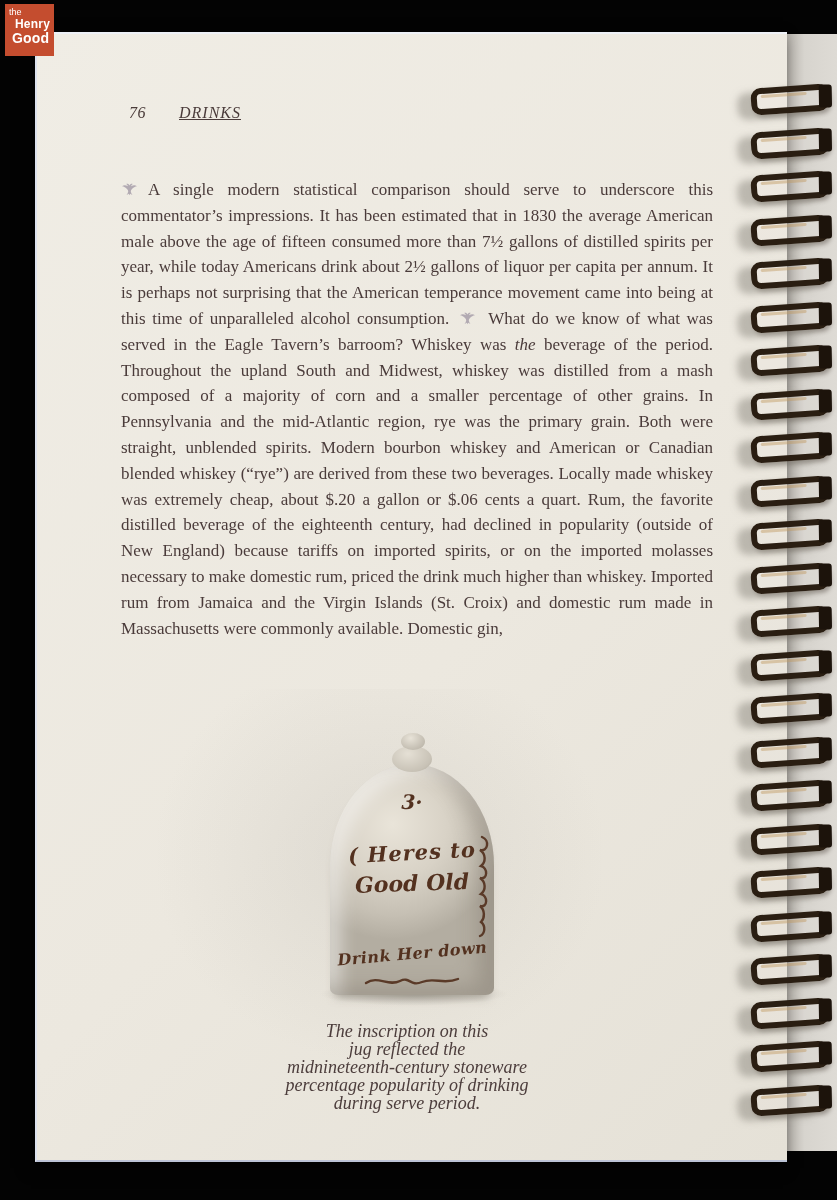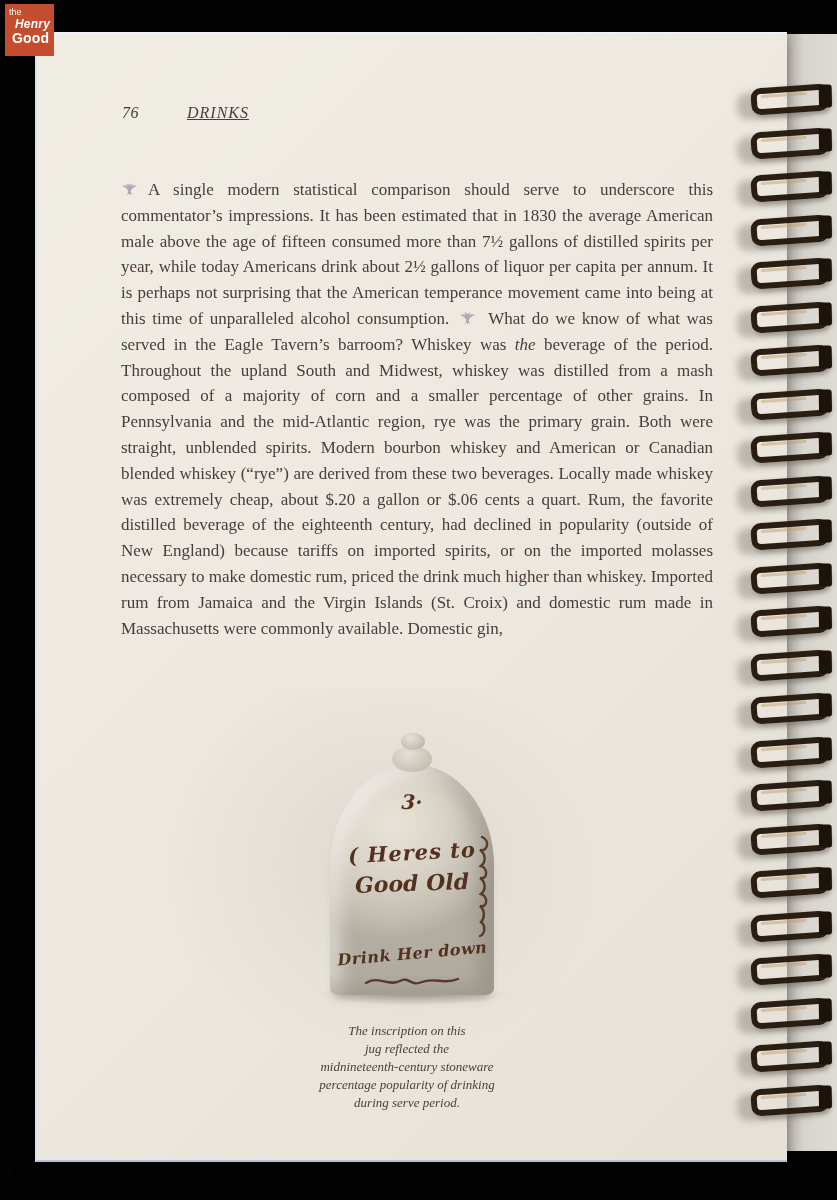--- a/index.html
+++ b/index.html
@@ -16,25 +16,25 @@
   .book-page{position:absolute;left:35px;top:32px;width:752px;height:1130px;box-sizing:border-box;
     background:linear-gradient(135deg,#f0ede5 0%,#ece8df 55%,#e5e1d7 100%);
     border-top:2px solid #eef1f7;border-left:2px solid #dde2ee;border-bottom:2px solid #bcc3d6;
     box-shadow:-4px 6px 14px rgba(0,0,0,.65);}
 
   
   .logo-box{position:absolute;left:5px;top:4px;width:49px;height:52px;background:#c44d2f;
     font-family:"Liberation Sans",sans-serif;color:#fff;line-height:1;padding:4px 0 0 3px;
     box-sizing:border-box;}
   .logo-the{font-size:9px;display:block;margin:0 0 0 1px;}
-  .logo-henry{font-size:12px;font-weight:bold;display:block;margin:1px 0 0 7px;letter-spacing:.2px;font-style:italic;}
+  .logo-henry{font-size:12px;font-weight:bold;display:block;margin:1px 0 0 7px;letter-spacing:.2px;}
   .logo-ford{font-size:14px;font-weight:bold;display:block;margin:1px 0 0 4px;letter-spacing:.2px;}
 
   
-  .running-head{position:absolute;left:85px;top:70px;display:flex;gap:48px;
+  .running-head{position:absolute;left:92px;top:70px;display:flex;gap:33px;
     font-style:italic;font-size:16px;color:#4a3b3a;}
   .folio{letter-spacing:.5px;}
   .head-title{letter-spacing:1px;text-decoration:underline;}
 
   
   .body-text{position:absolute;left:84px;top:126px;width:592px;
     font-size:17px;line-height:25.8px;color:#4a3b3a;text-align:justify;}
   .orn{display:inline-block;width:17px;height:13px;vertical-align:-1px;color:#b2aab2;}
   .orn svg{display:block;width:100%;height:100%;}
   .orn-first{margin-right:10px;}
@@ -61,21 +61,21 @@
   .jug-line2{top:106px;font-size:22px;font-style:italic;transform:rotate(-2deg);}
   .jug-line3{top:136px;font-size:27px;font-style:italic;letter-spacing:2px;}
   .jug-line4{top:180px;font-size:16px;font-style:italic;transform:rotate(-5deg);letter-spacing:.5px;
     width:120%;left:-10%;}
   .jug-flourish-right{position:absolute;right:2px;top:68px;width:20px;height:120px;}
   .jug-flourish-bottom{position:absolute;left:32px;top:210px;width:100px;height:16px;}
   .jug svg path{stroke:#5a3a28;fill:none;stroke-width:2.4;stroke-linecap:round;}
 
   
   .caption{position:absolute;left:220px;top:988px;width:300px;text-align:center;
-    font-style:italic;font-size:13px;line-height:18px;color:#4c3d3c;}
+    font-style:italic;font-size:18px;line-height:18px;color:#4c3d3c;}
 
   
   .coil{position:absolute;left:751px;width:66px;height:15px;box-sizing:content-box;
     border:6px solid #2a1e12;border-radius:10px;transform:rotate(-4deg);
     background:rgba(236,233,227,.12);
     box-shadow:-14px 4px 7px rgba(148,143,135,.55),2px 3px 4px rgba(40,30,20,.35);}
   .coil::before{content:'';position:absolute;left:4px;top:1px;right:16px;height:3px;
     background:rgba(193,152,96,.45);border-radius:2px;}
   .coil::after{content:'';position:absolute;right:-9px;top:-5px;width:13px;height:23px;
     background:#1c130b;border-radius:3px;transform:rotate(3deg);}

